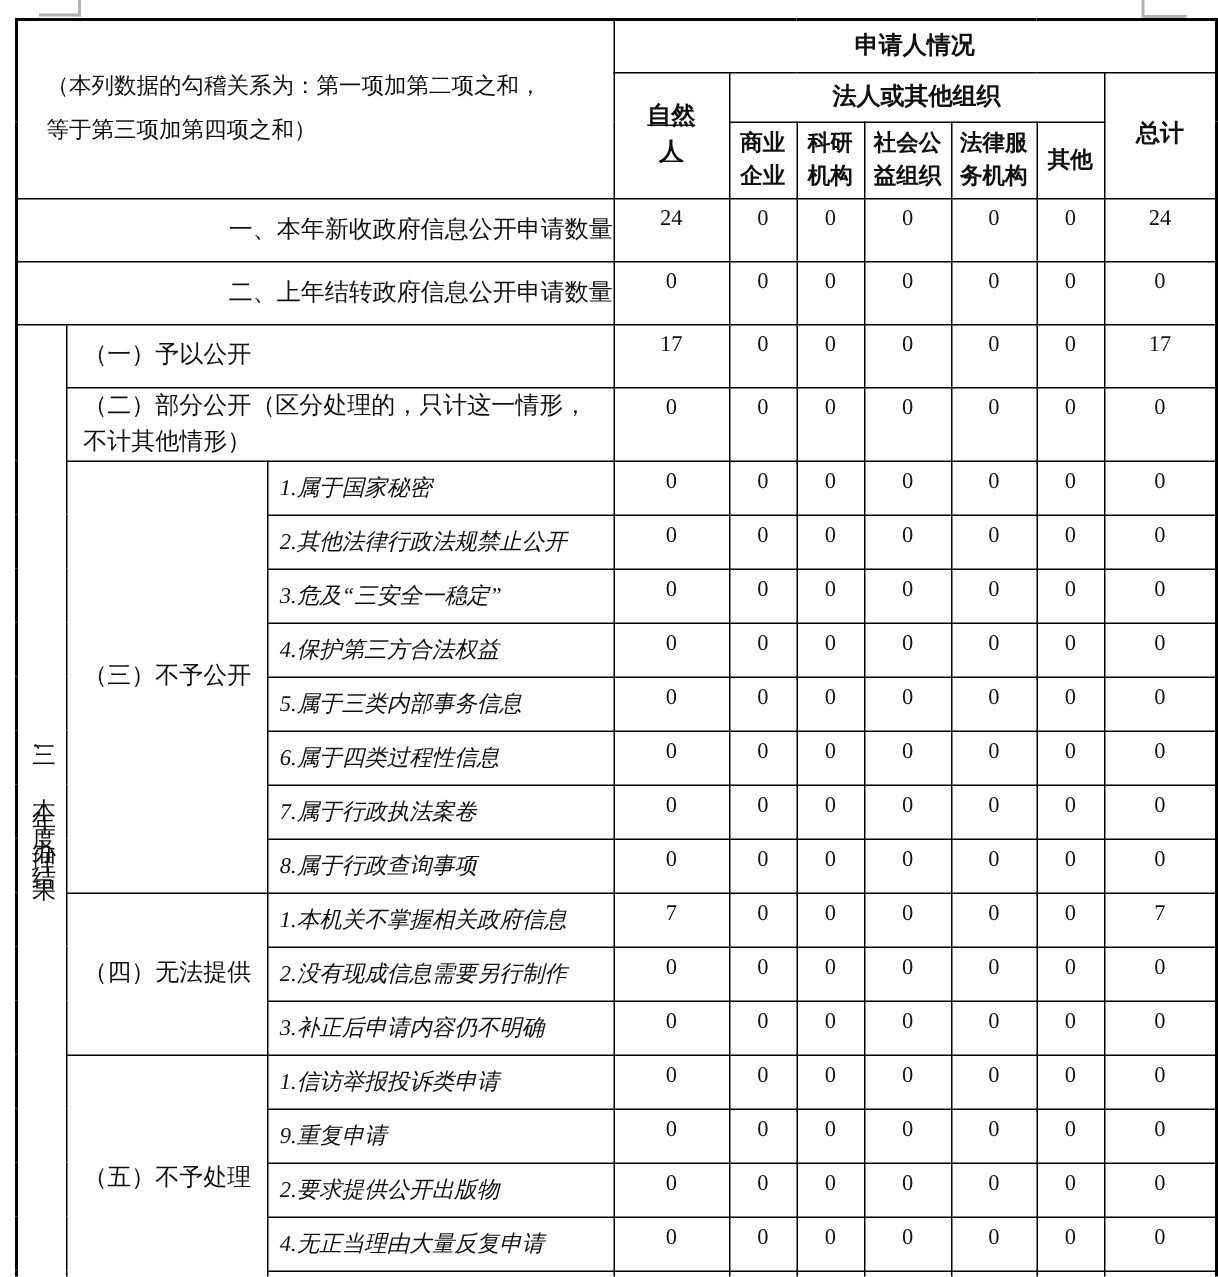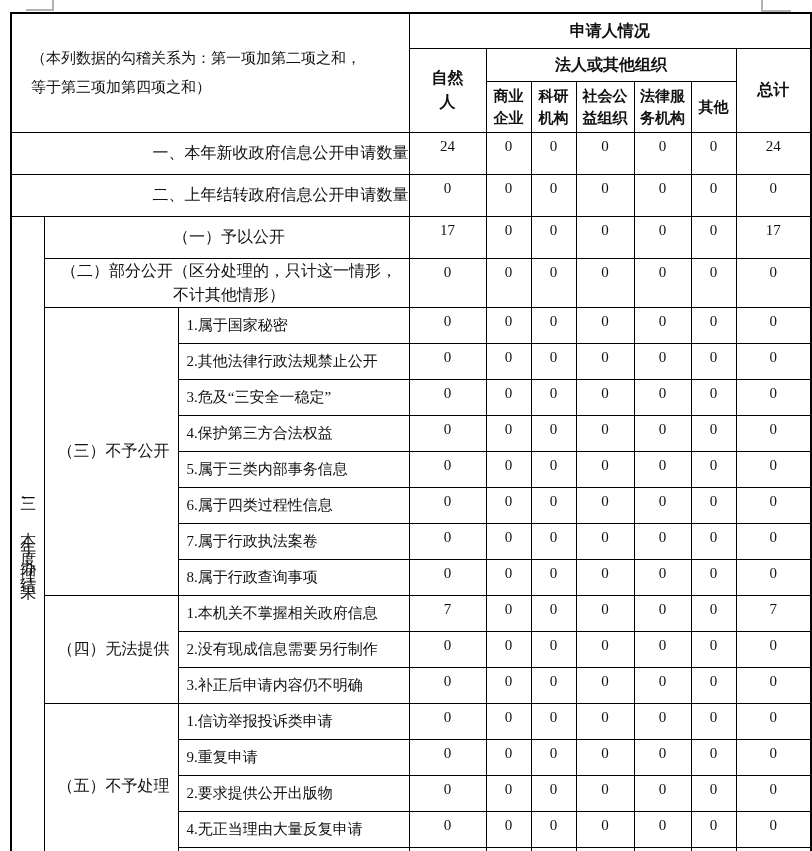--- a/index.html
+++ b/index.html
@@ -48,44 +48,45 @@
   .h {
     font-family: "Liberation Sans", sans-serif;
     font-weight: bold;
     font-size: 16px;
     text-align: center;
     vertical-align: middle;
     line-height: 1.45;
     margin-left: 37px;
   }
   .h3c { font-size: 15px; }
-  .force2 { display: inline-block; width: 2.3em; line-height: 1.5; }
+  .force2 { display: inline-block; width: 2.3em; line-height: 1.5; text-decoration: underline; }
 
   .lab {
     font-family: "Liberation Sans", sans-serif;
     font-size: 16px;
     text-align: right;
     vertical-align: middle;
     padding-left: 8px;
   }
   .cat {
     font-family: "Liberation Sans", sans-serif;
     font-size: 16px;
-    text-align: center;
+    text-align: left;
     vertical-align: middle;
     padding-left: 11px;
     padding-right: 6px;
     line-height: 1.45;
   }
   .item {
     font-family: "Liberation Serif", serif;
     font-size: 15px;
     text-align: left;
     vertical-align: middle;
     padding-left: 8px;
+    font-style: italic;
   }
   .num {
     font-family: "Liberation Serif", serif;
     font-size: 15px;
     text-align: center;
     vertical-align: top;
     padding-top: 5px;
   }
   .vhead { vertical-align: top; text-align: center; }
   .vtext {

